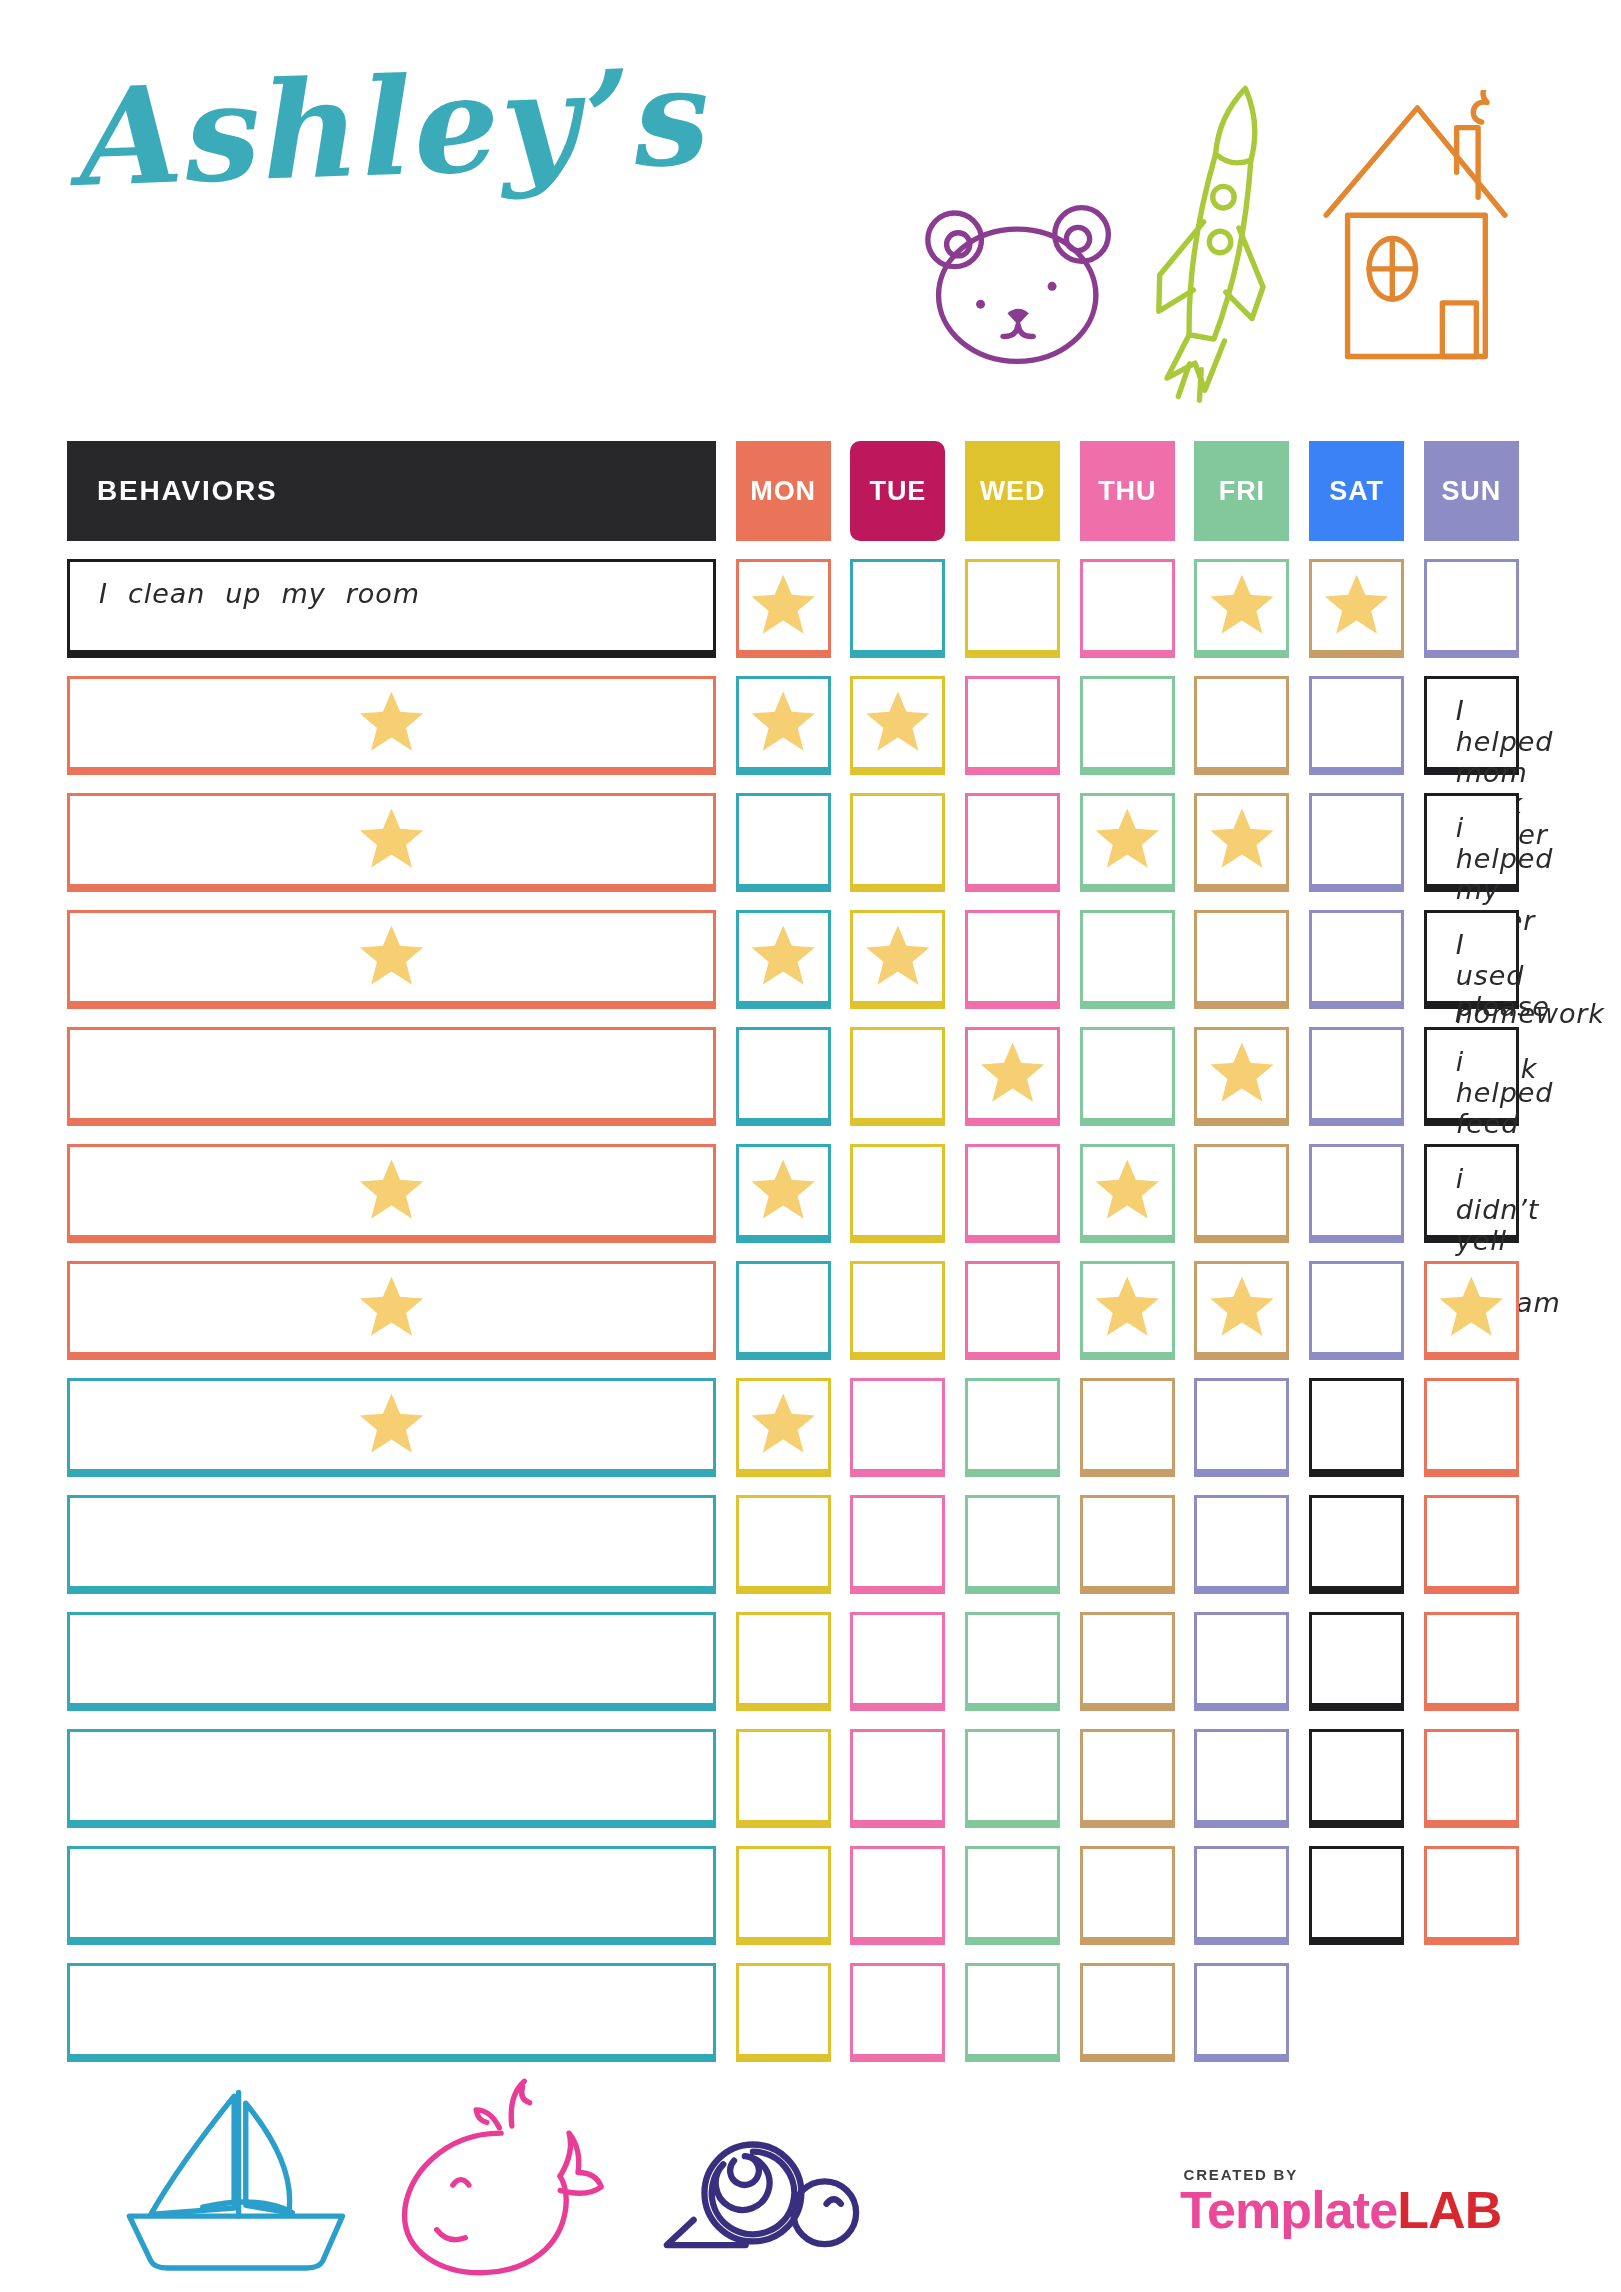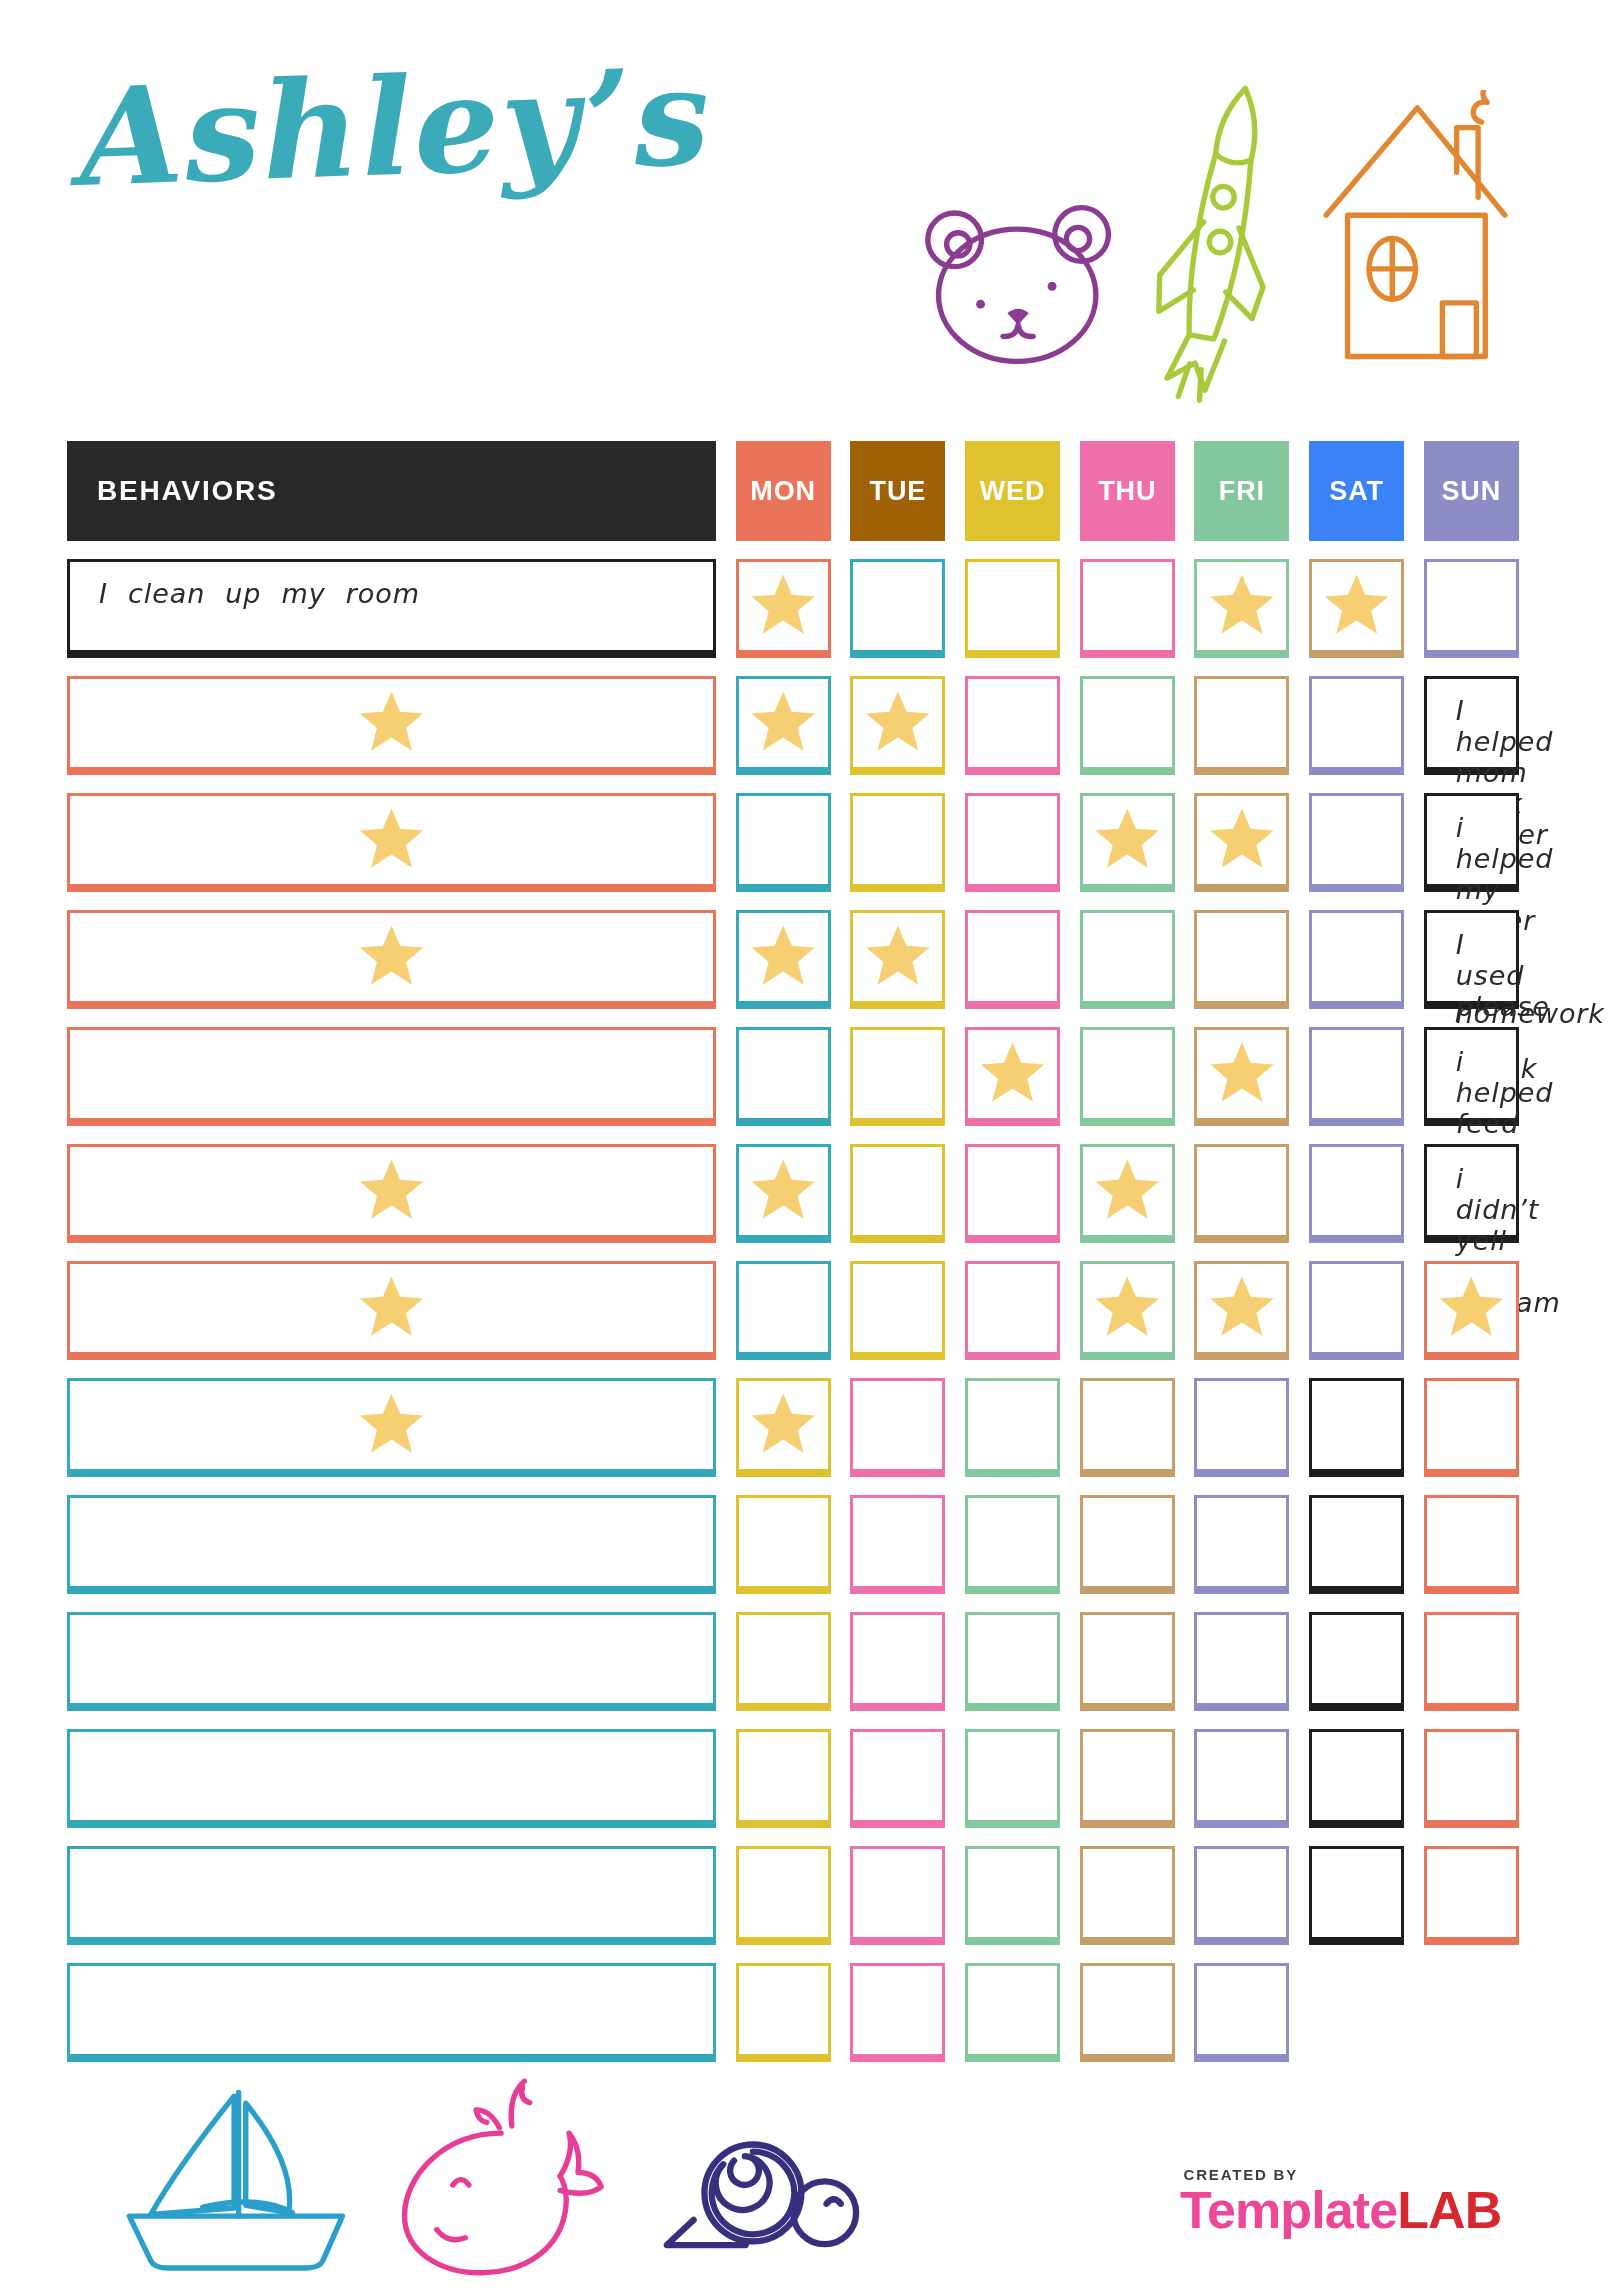--- a/index.html
+++ b/index.html
@@ -83,21 +83,21 @@
       <rect x="36" y="140" width="154" height="158"></rect>
       <ellipse cx="86" cy="200" rx="26" ry="34"></ellipse>
       <path d="M60 200 h52 M86 166 v68"></path>
       <rect x="142" y="238" width="38" height="60"></rect>
     </svg>
   </div>
 
   <div class="grid" id="grid">
       <div class="hdr-behaviors" style="background: rgb(40, 40, 43);">BEHAVIORS</div>
       <div class="hdr-day" style="background: rgb(233, 116, 89);">MON</div>
-      <div class="hdr-day" style="background: #a16207;">TUE</div>
+      <div class="hdr-day" style="background: #be185d; border-radius: 10px;">TUE</div>
       <div class="hdr-day" style="background: rgb(222, 195, 47);">WED</div>
       <div class="hdr-day" style="background: rgb(238, 111, 169);">THU</div>
       <div class="hdr-day" style="background: rgb(131, 200, 156);">FRI</div>
       <div class="hdr-day" style="background: #3b82f6;">SAT</div>
       <div class="hdr-day" style="background: rgb(142, 140, 196);">SUN</div>
       <div class="row-label">I clean up my room</div>
       <div class="day-cell" style="border-color: rgb(233, 116, 89);">
         <div class="star" style="background: rgb(246, 207, 114);"></div>
       </div>
       <div class="day-cell" style="border-color: rgb(51, 169, 184);"></div>

